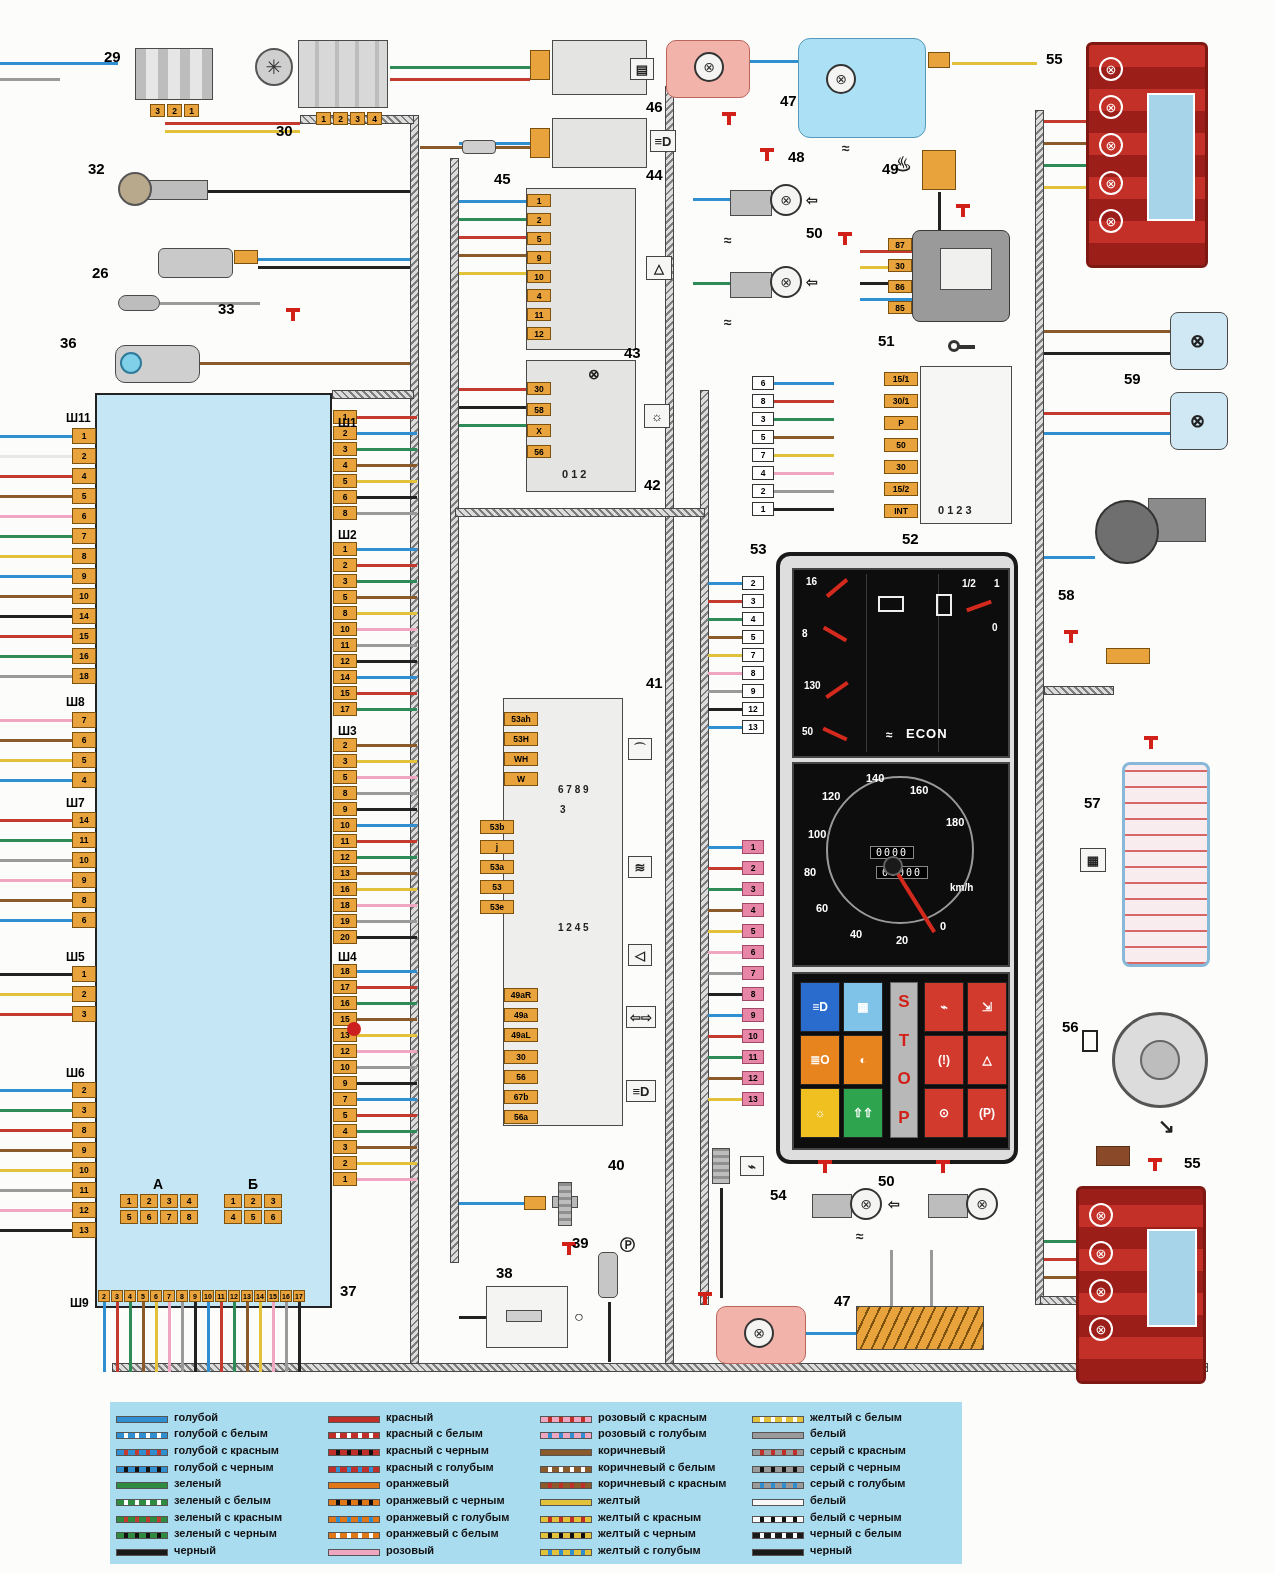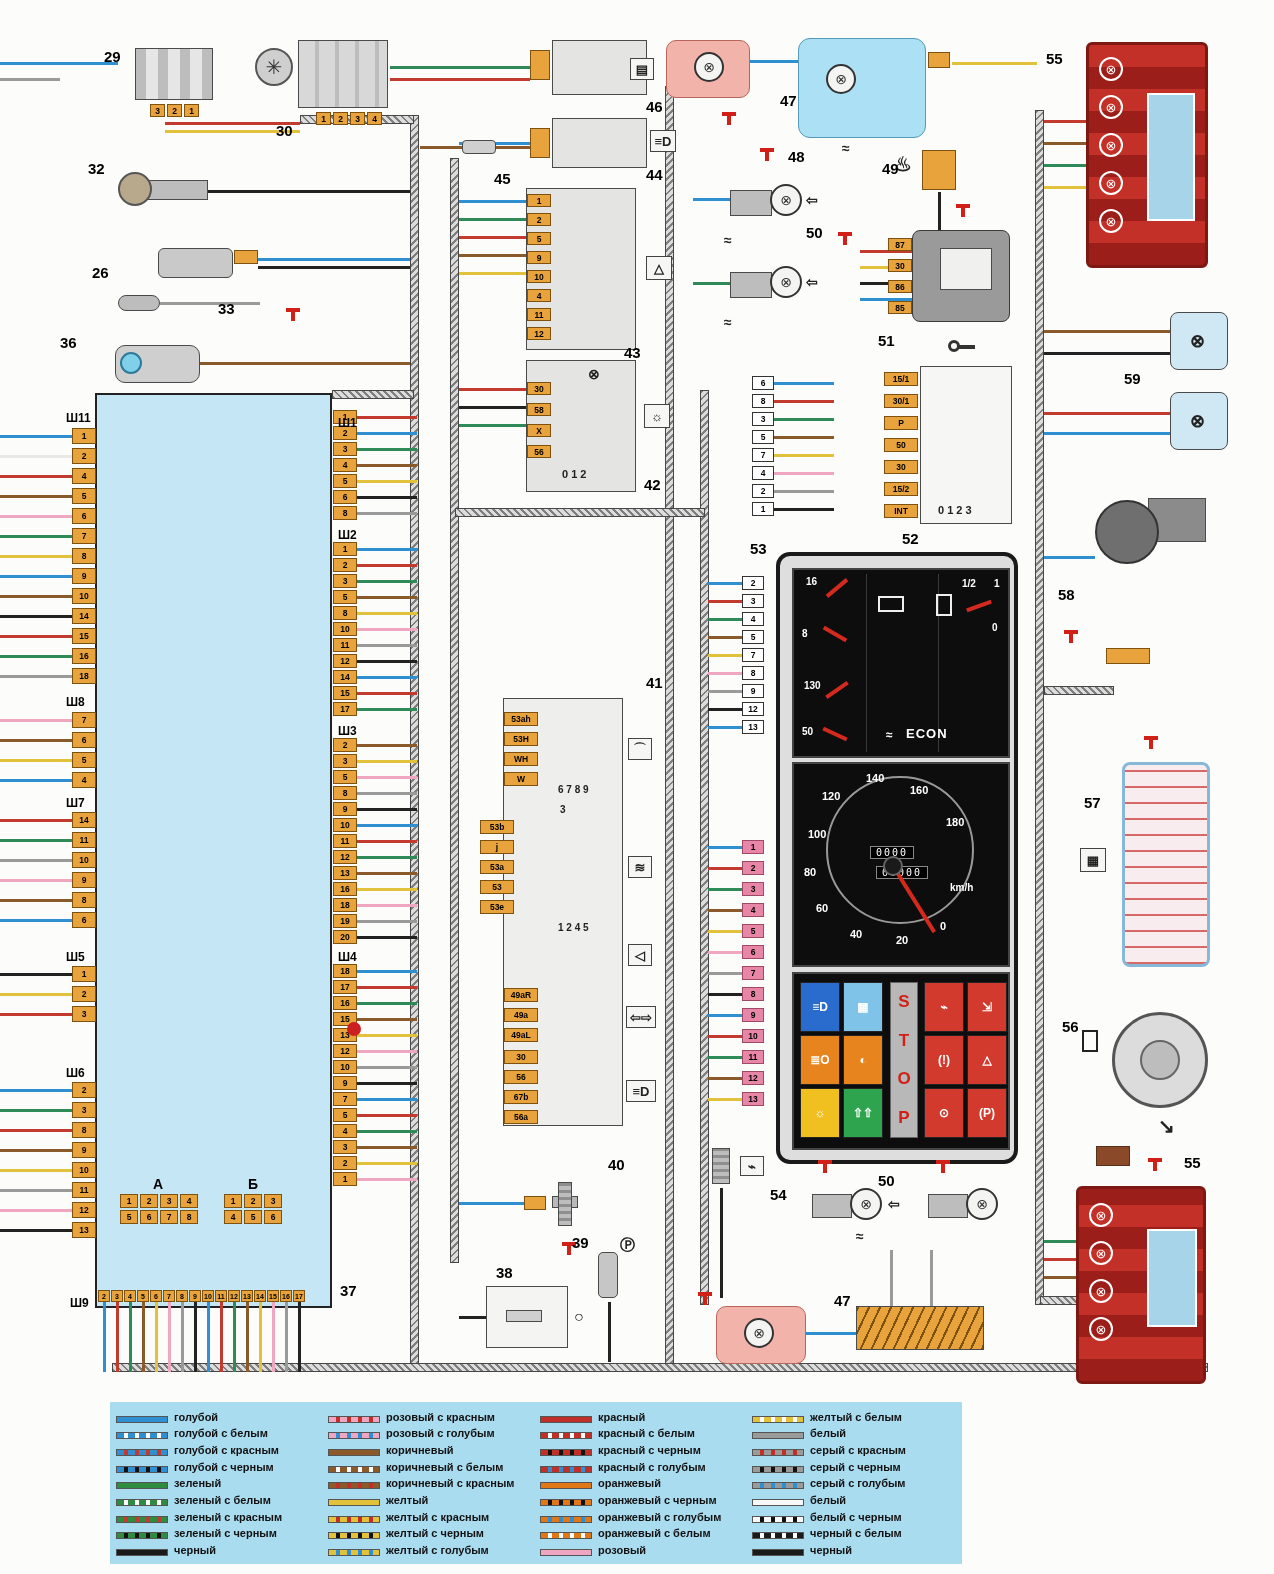--- a/index.html
+++ b/index.html
@@ -1115,20 +1115,59 @@
           <span class="llabel">зеленый с черным</span>
         </div>
         <div class="lgrow">
           <span class="swatch" style="--base: #1a1a1a;"></span>
           <span class="llabel">черный</span>
         </div>
       </div>
     <div class="lcol">
 
     <div class="lgrow">
+          <span class="swatch" style="--base: #c03028;"></span>
+          <span class="llabel">красный</span>
+        </div>
+        <div class="lgrow">
+          <span class="swatch" style="--base: #c03028; --stripe: #ffffff;"></span>
+          <span class="llabel">красный с белым</span>
+        </div>
+        <div class="lgrow">
+          <span class="swatch" style="--base: #c03028; --stripe: #111111;"></span>
+          <span class="llabel">красный с черным</span>
+        </div>
+        <div class="lgrow">
+          <span class="swatch" style="--base: #c03028; --stripe: #2f8fd0;"></span>
+          <span class="llabel">красный с голубым</span>
+        </div>
+        <div class="lgrow">
+          <span class="swatch" style="--base: #e07818;"></span>
+          <span class="llabel">оранжевый</span>
+        </div>
+        <div class="lgrow">
+          <span class="swatch" style="--base: #e07818; --stripe: #111111;"></span>
+          <span class="llabel">оранжевый с черным</span>
+        </div>
+        <div class="lgrow">
+          <span class="swatch" style="--base: #e07818; --stripe: #2f8fd0;"></span>
+          <span class="llabel">оранжевый с голубым</span>
+        </div>
+        <div class="lgrow">
+          <span class="swatch" style="--base: #e07818; --stripe: #ffffff;"></span>
+          <span class="llabel">оранжевый с белым</span>
+        </div>
+        <div class="lgrow">
+          <span class="swatch" style="--base: #efa6c0;"></span>
+          <span class="llabel">розовый</span>
+        </div>
+      </div>
+    <div class="lcol">
+
+    <div class="lgrow">
           <span class="swatch" style="--base: #efa6c0; --stripe: #c03028;"></span>
           <span class="llabel">розовый с красным</span>
         </div>
         <div class="lgrow">
           <span class="swatch" style="--base: #efa6c0; --stripe: #2f8fd0;"></span>
           <span class="llabel">розовый с голубым</span>
         </div>
         <div class="lgrow">
           <span class="swatch" style="--base: #8a5a2a;"></span>
           <span class="llabel">коричневый</span>
@@ -1149,59 +1188,20 @@
           <span class="swatch" style="--base: #e2c23a; --stripe: #c03028;"></span>
           <span class="llabel">желтый с красным</span>
         </div>
         <div class="lgrow">
           <span class="swatch" style="--base: #e2c23a; --stripe: #111111;"></span>
           <span class="llabel">желтый с черным</span>
         </div>
         <div class="lgrow">
           <span class="swatch" style="--base: #e2c23a; --stripe: #2f8fd0;"></span>
           <span class="llabel">желтый с голубым</span>
-        </div>
-      </div>
-    <div class="lcol">
-
-    <div class="lgrow">
-          <span class="swatch" style="--base: #c03028;"></span>
-          <span class="llabel">красный</span>
-        </div>
-        <div class="lgrow">
-          <span class="swatch" style="--base: #c03028; --stripe: #ffffff;"></span>
-          <span class="llabel">красный с белым</span>
-        </div>
-        <div class="lgrow">
-          <span class="swatch" style="--base: #c03028; --stripe: #111111;"></span>
-          <span class="llabel">красный с черным</span>
-        </div>
-        <div class="lgrow">
-          <span class="swatch" style="--base: #c03028; --stripe: #2f8fd0;"></span>
-          <span class="llabel">красный с голубым</span>
-        </div>
-        <div class="lgrow">
-          <span class="swatch" style="--base: #e07818;"></span>
-          <span class="llabel">оранжевый</span>
-        </div>
-        <div class="lgrow">
-          <span class="swatch" style="--base: #e07818; --stripe: #111111;"></span>
-          <span class="llabel">оранжевый с черным</span>
-        </div>
-        <div class="lgrow">
-          <span class="swatch" style="--base: #e07818; --stripe: #2f8fd0;"></span>
-          <span class="llabel">оранжевый с голубым</span>
-        </div>
-        <div class="lgrow">
-          <span class="swatch" style="--base: #e07818; --stripe: #ffffff;"></span>
-          <span class="llabel">оранжевый с белым</span>
-        </div>
-        <div class="lgrow">
-          <span class="swatch" style="--base: #efa6c0;"></span>
-          <span class="llabel">розовый</span>
         </div>
       </div>
     <div class="lcol">
 
     <div class="lgrow">
           <span class="swatch" style="--base: #e2c23a; --stripe: #ffffff;"></span>
           <span class="llabel">желтый с белым</span>
         </div>
         <div class="lgrow">
           <span class="swatch" style="--base: #9a9a9a;"></span>

